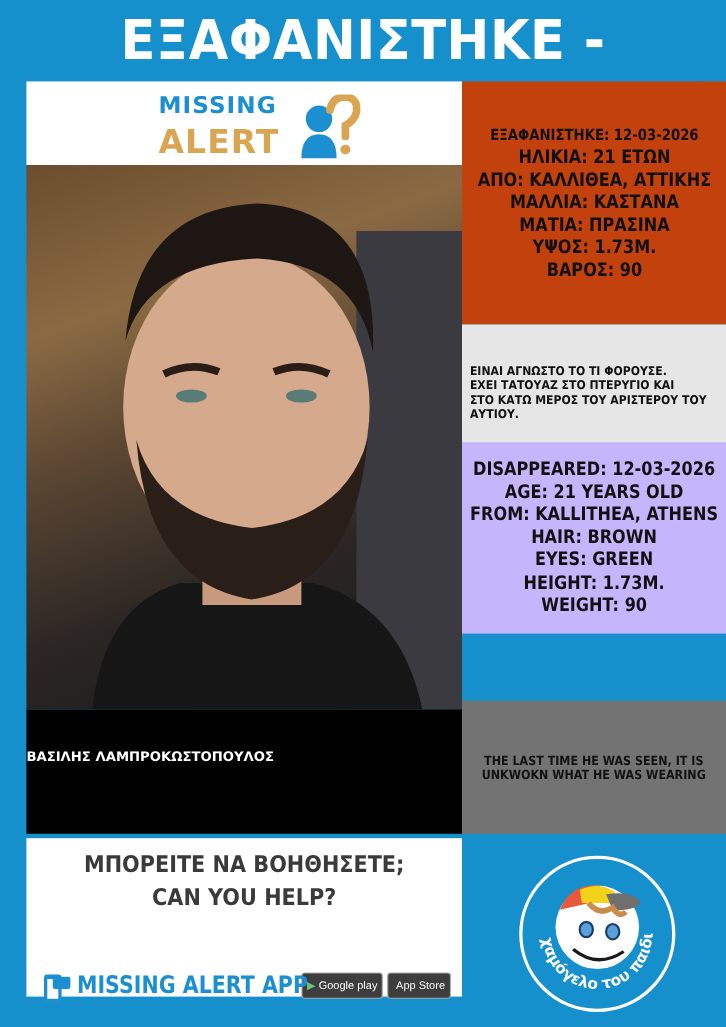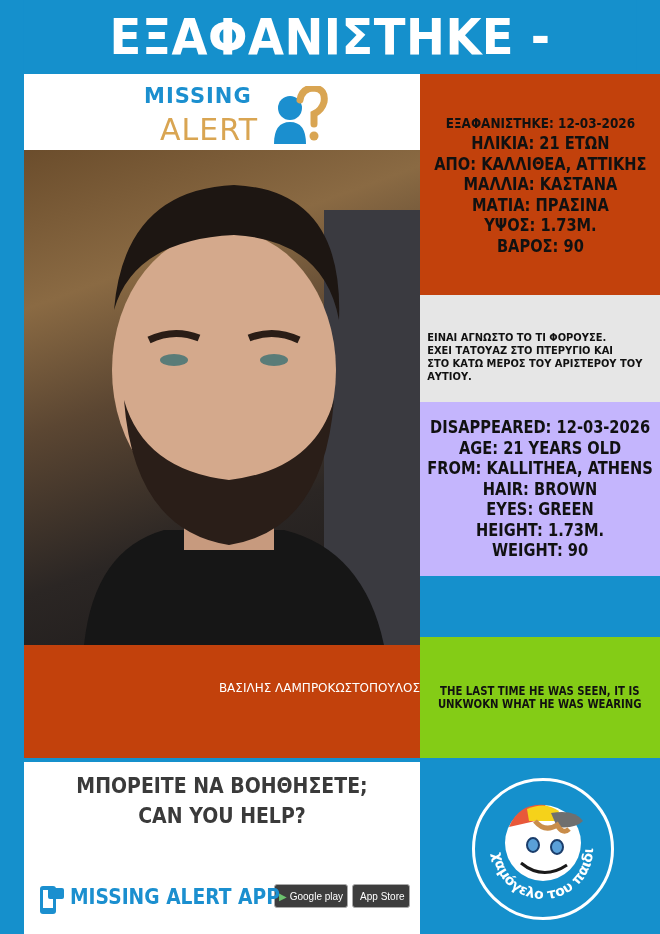--- a/index.html
+++ b/index.html
@@ -2,36 +2,36 @@
 <html><head>
 <meta charset="utf-8">
 <style>
   html,body{margin:0;padding:0;}
   body{width:660px;height:934px;position:relative;overflow:hidden;background:#1590cc;font-family:"Liberation Sans",sans-serif;}
   .abs{position:absolute;}
   .header{left:0;top:0;width:660px;height:74px;background:#1590cc;color:#fff;font-weight:bold;font-size:50px;line-height:74px;text-align:center;letter-spacing:0.5px;font-family:"DejaVu Sans",sans-serif;transform:scaleX(0.93);transform-origin:center;}
   .logo-area{left:24px;top:74px;width:396px;height:76px;background:#fff;}
   .logo{left:120px;top:8px;width:190px;height:62px;}
   .logo .m{position:absolute;left:0;top:2px;font-size:21px;font-weight:bold;color:#1b8fcf;letter-spacing:1px;font-family:"DejaVu Sans",sans-serif;}
-  .logo .a{position:absolute;left:16px;top:30px;font-size:30px;font-weight:normal;color:#d9a552;letter-spacing:1px;font-family:"DejaVu Sans",sans-serif;}
+  .logo .a{position:absolute;left:0;top:30px;font-size:30px;font-weight:bold;color:#d9a552;letter-spacing:1px;font-family:"DejaVu Sans",sans-serif;}
   .photo{left:24px;top:150px;width:396px;height:495px;background:linear-gradient(160deg,#6b4d2c 0%,#8a6a43 25%,#5b4632 45%,#2b2624 70%,#1a1818 100%);overflow:hidden;}
   .panel{left:420px;width:240px;display:flex;align-items:center;justify-content:center;text-align:center;color:#111;}
   .p1{top:74px;height:221px;background:#c2410c;}
   .p2{top:295px;height:123px;background:#e6e6e6;justify-content:flex-start;text-align:left;}
   .p3{top:402px;height:174px;background:#c4b5fd;}
-  .p4{top:637px;height:121px;background:#84cc16;}
+  .p4{top:637px;height:121px;background:#737373;}
   .info-lines{font-size:17px;font-weight:bold;line-height:20.5px;font-family:"DejaVu Sans",sans-serif;transform:scaleX(0.86);}
   .info-lines div{white-space:nowrap;}
   .info-lines .small{font-size:14px;}
   .desc{font-size:11px;font-weight:bold;line-height:13px;padding-left:8px;font-family:"DejaVu Sans",sans-serif;transform:scaleX(0.9);transform-origin:left;white-space:nowrap;}
   .seen{font-size:11.5px;font-weight:bold;line-height:13px;font-family:"DejaVu Sans",sans-serif;transform:scaleX(0.88);white-space:nowrap;}
-  .name-box{left:24px;top:645px;width:396px;height:113px;background:#c2410c;color:#fff;text-align:right;font-weight:normal;}
+  .name-box{left:24px;top:645px;width:396px;height:113px;background:#000000;color:#fff;text-align:left;font-weight:bold;}
   .name-gr{position:absolute;left:0;width:100%;top:36px;font-size:12px;font-family:"DejaVu Sans",sans-serif;}
   .name-en{position:absolute;left:0;width:100%;top:72px;font-size:14px;font-family:"DejaVu Sans",sans-serif;}
-  .help{left:24px;top:762px;width:396px;height:172px;background:#fff;}
+  .help{left:24px;top:762px;width:396px;height:144px;background:#fff;}
   .help .q1{position:absolute;left:0;width:100%;top:12px;text-align:center;font-size:21px;font-weight:bold;color:#3a3a3a;font-family:"DejaVu Sans",sans-serif;transform:scaleX(0.9);}
   .help .q2{position:absolute;left:0;width:100%;top:42px;text-align:center;font-size:21px;font-weight:bold;color:#3a3a3a;font-family:"DejaVu Sans",sans-serif;transform:scaleX(0.9);}
   .phone-row{position:absolute;left:66px;top:78px;height:40px;display:flex;align-items:center;}
   .phone-num{font-size:38px;font-weight:bold;color:#1b8fcf;font-family:"DejaVu Sans",sans-serif;margin-left:6px;transform:scaleX(0.9);transform-origin:left;white-space:nowrap;}
   .app-row{position:absolute;left:14px;top:122px;height:34px;display:flex;align-items:flex-start;}
   .app-text{font-size:22px;font-weight:bold;color:#1b8fcf;font-family:"DejaVu Sans",sans-serif;margin-left:4px;transform:scaleX(0.85);transform-origin:left;white-space:nowrap;width:200px;}
   .store{background:#3d3d3d;color:#fff;border-radius:3px;height:22px;display:flex;align-items:center;padding:0 4px;font-size:10px;margin-left:4px;border:1px solid #aaa;}
   .smile{left:472px;top:778px;width:142px;height:142px;border-radius:50%;border:3px solid #fff;box-sizing:border-box;}
 </style>
 </head>

